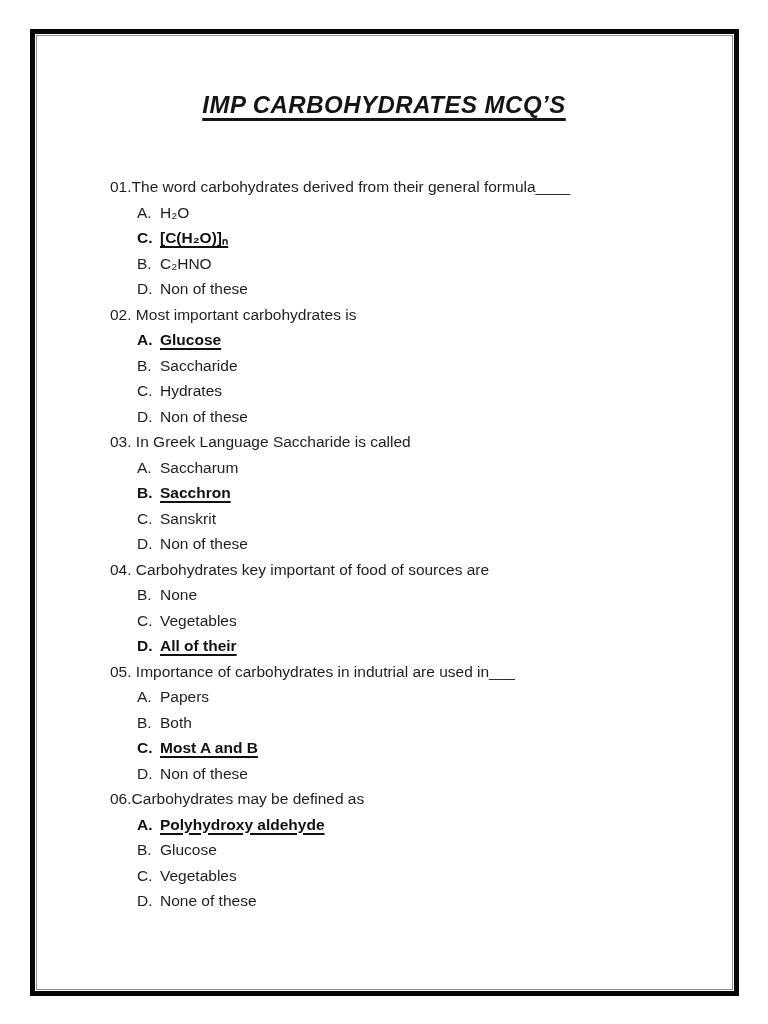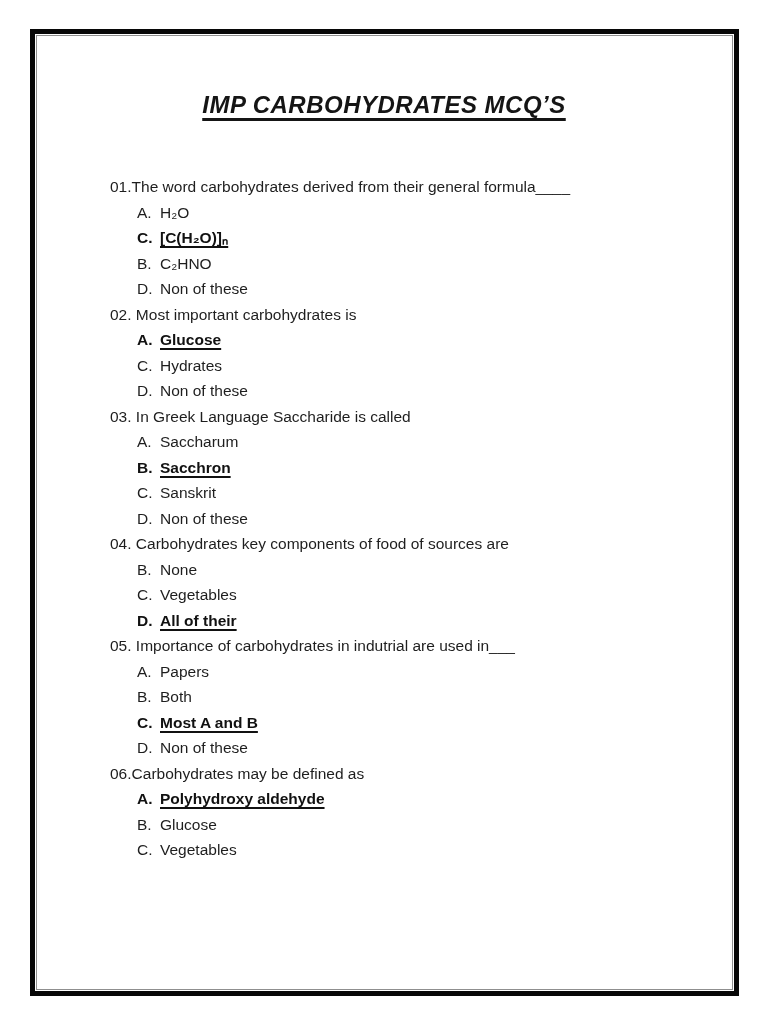--- a/index.html
+++ b/index.html
@@ -92,38 +92,40 @@
 <div class="content">
 
   <div class="line"><span class="q-num">01.</span><span class="q-text">The word carbohydrates derived from their general formula____</span></div>
   <div class="line opt"><span class="opt-letter">A.</span><span class="opt-text">H₂O</span></div>
   <div class="line opt correct"><span class="opt-letter">C.</span><span class="opt-text">[C(H₂O)]ₙ</span></div>
   <div class="line opt"><span class="opt-letter">B.</span><span class="opt-text">C₂HNO</span></div>
   <div class="line opt"><span class="opt-letter">D.</span><span class="opt-text">Non of these</span></div>
 
   <div class="line"><span class="q-num">02.</span><span class="q-text"> Most important carbohydrates is</span></div>
   <div class="line opt correct"><span class="opt-letter">A.</span><span class="opt-text">Glucose</span></div>
+  <div class="line opt"><span class="opt-letter">B.</span><span class="opt-text">Saccharide</span></div>
   <div class="line opt"><span class="opt-letter">C.</span><span class="opt-text">Hydrates</span></div>
   <div class="line opt"><span class="opt-letter">D.</span><span class="opt-text">Non of these</span></div>
 
   <div class="line"><span class="q-num">03.</span><span class="q-text"> In Greek Language Saccharide is called</span></div>
   <div class="line opt"><span class="opt-letter">A.</span><span class="opt-text">Saccharum</span></div>
   <div class="line opt correct"><span class="opt-letter">B.</span><span class="opt-text">Sacchron</span></div>
   <div class="line opt"><span class="opt-letter">C.</span><span class="opt-text">Sanskrit</span></div>
   <div class="line opt"><span class="opt-letter">D.</span><span class="opt-text">Non of these</span></div>
 
-  <div class="line"><span class="q-num">04.</span><span class="q-text"> Carbohydrates key components of food of sources are</span></div>
+  <div class="line"><span class="q-num">04.</span><span class="q-text"> Carbohydrates key important of food of sources are</span></div>
   <div class="line opt"><span class="opt-letter">B.</span><span class="opt-text">None</span></div>
   <div class="line opt"><span class="opt-letter">C.</span><span class="opt-text">Vegetables</span></div>
   <div class="line opt correct"><span class="opt-letter">D.</span><span class="opt-text">All of their</span></div>
 
   <div class="line"><span class="q-num">05.</span><span class="q-text"> Importance of carbohydrates in indutrial are used in___</span></div>
   <div class="line opt"><span class="opt-letter">A.</span><span class="opt-text">Papers</span></div>
   <div class="line opt"><span class="opt-letter">B.</span><span class="opt-text">Both</span></div>
   <div class="line opt correct"><span class="opt-letter">C.</span><span class="opt-text">Most A and B</span></div>
   <div class="line opt"><span class="opt-letter">D.</span><span class="opt-text">Non of these</span></div>
 
   <div class="line"><span class="q-num">06.</span><span class="q-text">Carbohydrates may be defined as</span></div>
   <div class="line opt correct"><span class="opt-letter">A.</span><span class="opt-text">Polyhydroxy aldehyde</span></div>
   <div class="line opt"><span class="opt-letter">B.</span><span class="opt-text">Glucose</span></div>
   <div class="line opt"><span class="opt-letter">C.</span><span class="opt-text">Vegetables</span></div>
+  <div class="line opt"><span class="opt-letter">D.</span><span class="opt-text">None of these</span></div>
 
 </div>
 
 </body></html>

